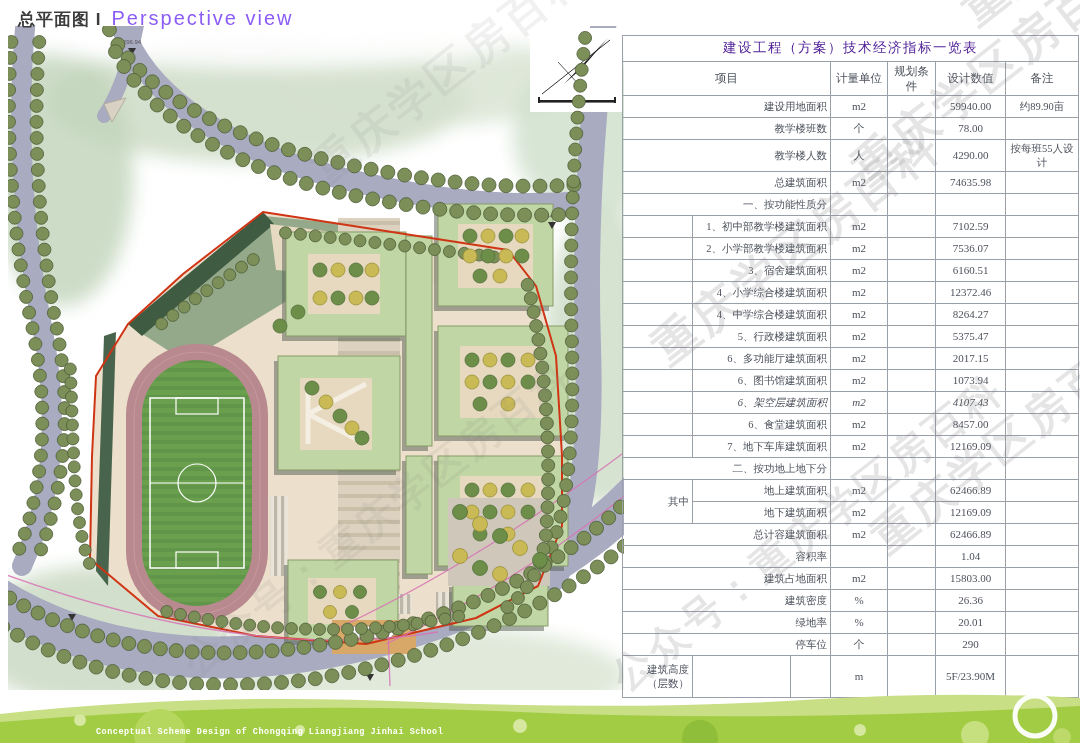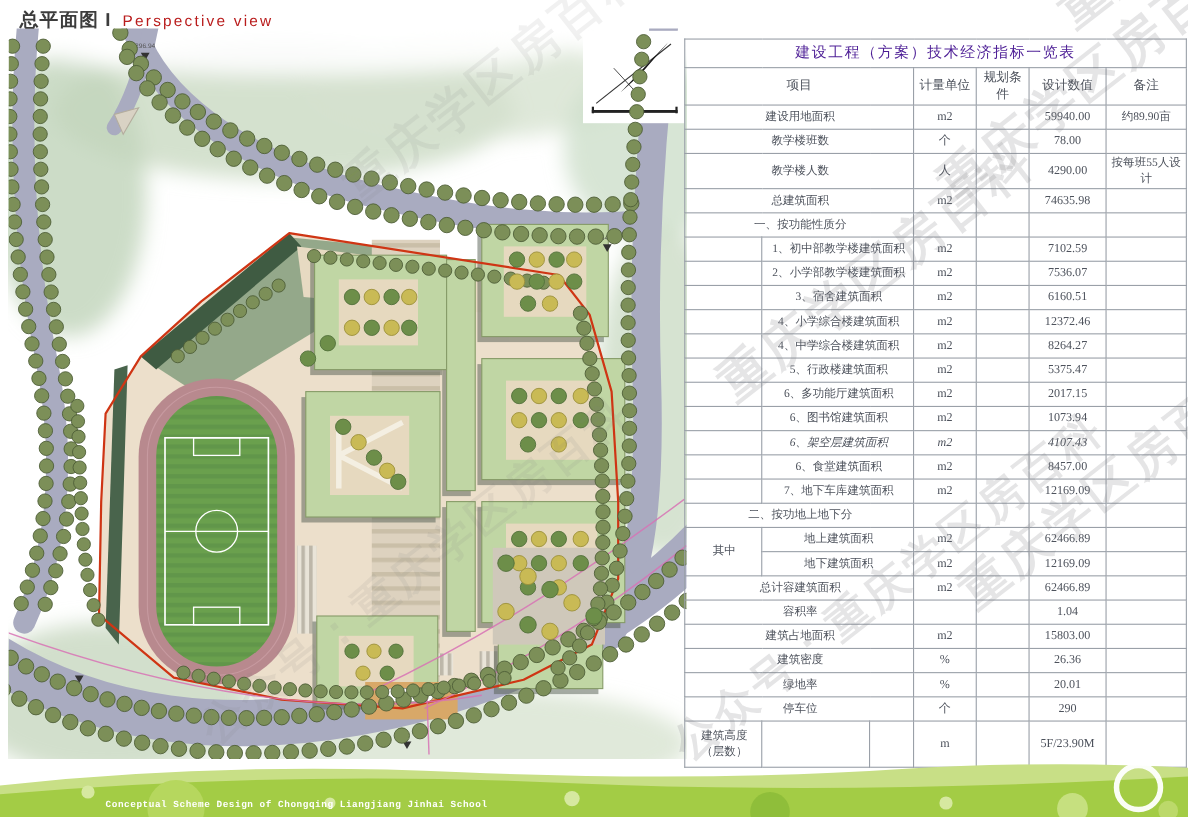--- a/index.html
+++ b/index.html
@@ -1,31 +1,31 @@
 <!DOCTYPE html>
 <html><head>
 <meta charset="utf-8">
 <style>
   html,body{margin:0;padding:0;background:#ffffff;}
   .page{position:relative;width:1080px;height:743px;background:#fff;overflow:hidden;
         font-family:"Liberation Sans","DejaVu Sans",sans-serif;}
   
   .page-title{position:absolute;left:18px;top:7px;z-index:30;font-size:17px;font-weight:bold;
               color:#3c3c3c;letter-spacing:1px;}
-  .page-title .en{font-weight:normal;color:#b91c1c;font-size:14px;margin-left:10px;letter-spacing:2px;}
+  .page-title .en{font-weight:normal;color:#8b5cf6;font-size:20px;margin-left:10px;letter-spacing:2px;}
   
   .map-svg{position:absolute;left:8px;top:26px;z-index:5;}
   
   .tbl-wrap{position:absolute;left:622px;top:35px;width:456px;z-index:20;}
   table.indic{border-collapse:collapse;width:456px;table-layout:fixed;
               font-family:"Liberation Serif","DejaVu Serif",serif;font-size:11px;color:#4d525c;}
   table.indic td{border:1px solid #9aa0a8;text-align:center;padding:0 3px;overflow:hidden;line-height:1.25;}
   table.indic td.t-title{font-size:13.5px;letter-spacing:1.5px;color:#4c1d95;}
   table.indic tr.t-head td{font-size:11.5px;}
-  table.indic td.lab{text-align:center;padding-left:5px;font-size:10.5px;}
+  table.indic td.lab{text-align:right;padding-left:5px;font-size:10.5px;}
   table.indic td.note{font-size:10.5px;padding:0 2px;}
   
   .wm{position:absolute;z-index:50;color:rgba(124,124,130,.20);font-family:"Liberation Serif","DejaVu Serif",serif;
       font-weight:bold;white-space:nowrap;transform:rotate(-38deg);transform-origin:left top;
       pointer-events:none;letter-spacing:4px;}
   .wm.faint{color:rgba(124,124,130,.11);}
   
   .band-svg{position:absolute;left:0;top:687px;z-index:40;}
   .cap-cn{position:absolute;left:96px;top:705px;z-index:45;font-size:14px;font-weight:bold;
           color:#3e6f1d;letter-spacing:2px;}

